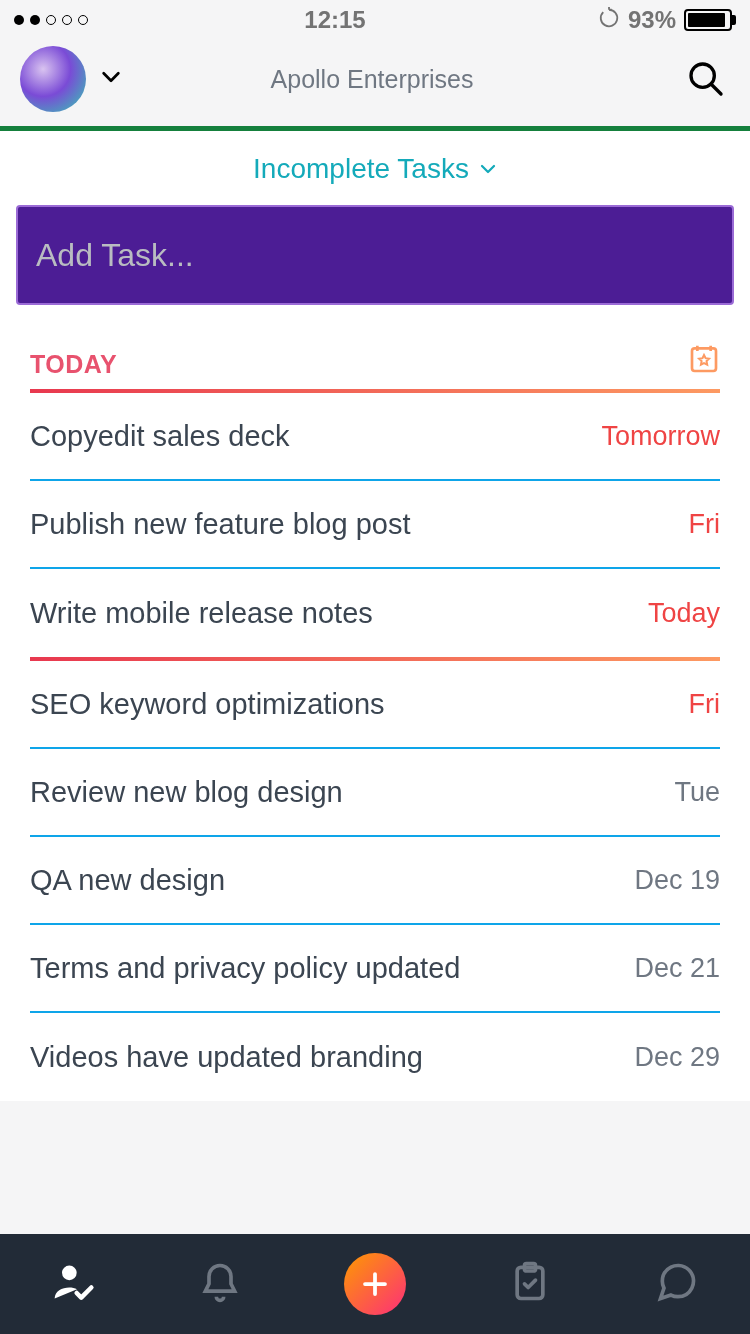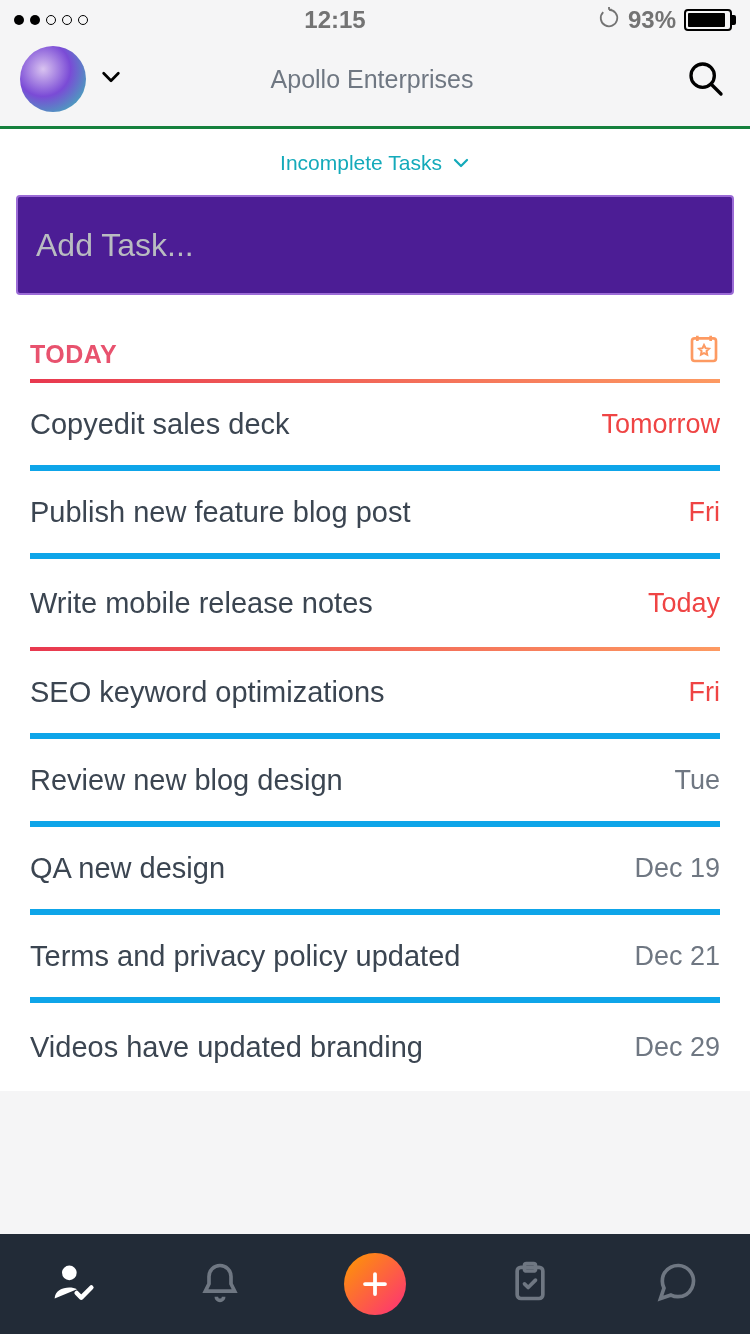--- a/index.html
+++ b/index.html
@@ -29,21 +29,21 @@
   .dot { width:10px; height:10px; border-radius:50%; background:#000; }
   .dot.empty { background:none; border:1.5px solid #000; }
   .battery-body { width:48px; height:22px; border:2px solid #000; border-radius:4px; position:relative; padding:2px; }
   .battery-fill { background:#000; height:100%; width:93%; border-radius:1px; }
   .battery-tip { width:4px; height:10px; background:#000; border-radius:0 2px 2px 0; }
   .lock-icon { font-size:20px; }
 
   
   .app-header {
     background:#f5f5f6;
-    border-bottom:3px solid #15803d;
+    border-bottom:5px solid #15803d;
     padding: 6px 20px 14px;
     display:flex;
     align-items:center;
   }
   .avatar {
     width:66px; height:66px; border-radius:50%;
     background: radial-gradient(circle at 35% 35%, #d9c3f0 0%, #7a4bd6 45%, #2fcfb0 100%);
     flex-shrink:0;
   }
   .chevron-down {
@@ -55,21 +55,21 @@
   .search-btn { width:48px; height:48px; display:flex; align-items:center; justify-content:center; }
 
   
   .main { background:#fff; }
 
   .filter-row {
     display:flex; align-items:center; justify-content:center;
     gap:10px;
     padding: 22px 0 20px;
     color:#14aaba;
-    font-size:21px;
+    font-size:28px;
     font-weight:500;
   }
 
   .add-task {
     margin: 0 16px 28px;
     border:2px solid #9b6bd6;
     border-radius:4px;
     height:100px;
     display:flex; align-items:center;
     padding:0 18px;
@@ -92,21 +92,21 @@
     height:4px;
     margin:0 30px;
     background: linear-gradient(90deg, #e8384f 0%, #fd9a62 100%);
   }
   .section-icon { color:#fd9a62; }
 
   ul.tasks { list-style:none; padding:0 30px; }
   .task-row {
     display:flex; align-items:center; justify-content:space-between;
     height:88px;
-    border-bottom:6px solid #0ea5e9;
+    border-bottom:2px solid #0ea5e9;
     font-size:29px;
   }
   .task-row:last-child { border-bottom:none; }
   .task-title { color:#3b4551; }
   .task-due { font-size:27px; font-weight:500; }
   .due-green { color:#ef4444; }
   .due-gray { color:#6f7782; }
 
   .circle-icon {
     width:32px; height:32px; border:3px solid #fd9a62; border-radius:50%;

